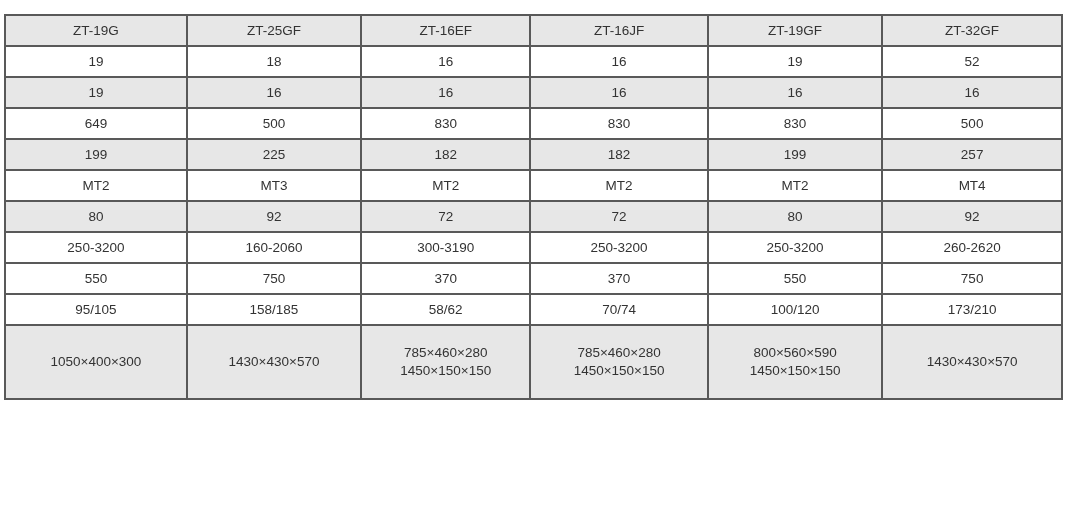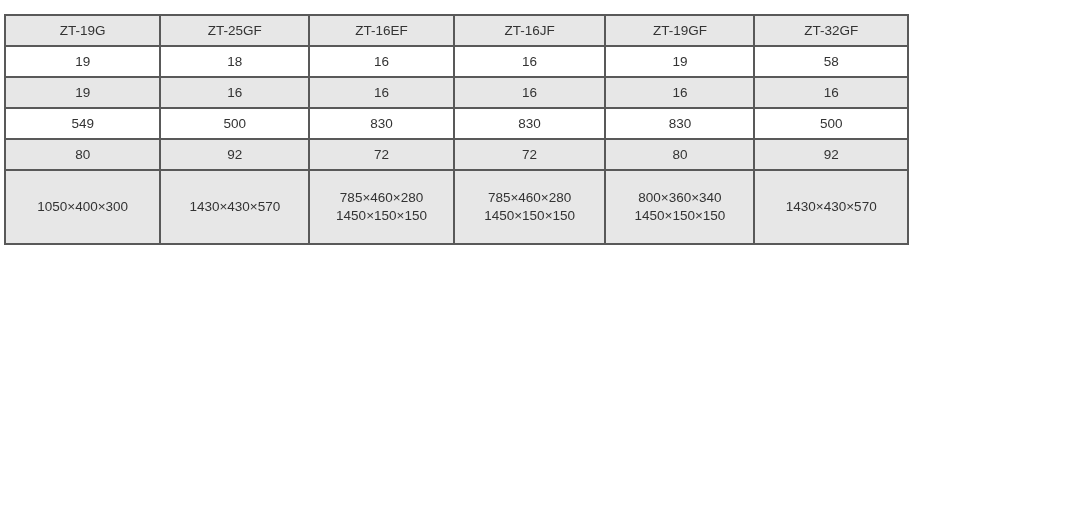--- a/index.html
+++ b/index.html
@@ -12,21 +12,21 @@
     padding:0;
     background:#ffffff;
     width:1067px;
     height:530px;
     font-family:"Liberation Sans", sans-serif;
   }
   .spec-table{
     position:absolute;
     left:4px;
     top:14px;
-    width:905px;
+    width:1059px;
     border-collapse:collapse;
     table-layout:fixed;
   }
   .spec-table th,
   .spec-table td{
     border:2px solid var(--border);
     text-align:center;
     vertical-align:middle;
     font-size:13.5px;
     font-weight:400;
@@ -68,51 +68,91 @@
         <th>ZT-32GF</th>
       </tr>
   </thead>
   <tbody id="table-body">
       <tr>
         <td>19</td>
         <td>18</td>
         <td>16</td>
         <td>16</td>
         <td>19</td>
-        <td>58</td>
+        <td>52</td>
       </tr>
       <tr class="shade">
         <td>19</td>
         <td>16</td>
         <td>16</td>
         <td>16</td>
         <td>16</td>
         <td>16</td>
       </tr>
       <tr>
-        <td>549</td>
+        <td>649</td>
         <td>500</td>
         <td>830</td>
         <td>830</td>
         <td>830</td>
         <td>500</td>
+      </tr>
+      <tr class="shade">
+        <td>199</td>
+        <td>225</td>
+        <td>182</td>
+        <td>182</td>
+        <td>199</td>
+        <td>257</td>
+      </tr>
+      <tr>
+        <td>MT2</td>
+        <td>MT3</td>
+        <td>MT2</td>
+        <td>MT2</td>
+        <td>MT2</td>
+        <td>MT4</td>
       </tr>
       <tr class="shade">
         <td>80</td>
         <td>92</td>
         <td>72</td>
         <td>72</td>
         <td>80</td>
         <td>92</td>
       </tr>
+      <tr>
+        <td>250-3200</td>
+        <td>160-2060</td>
+        <td>300-3190</td>
+        <td>250-3200</td>
+        <td>250-3200</td>
+        <td>260-2620</td>
+      </tr>
+      <tr>
+        <td>550</td>
+        <td>750</td>
+        <td>370</td>
+        <td>370</td>
+        <td>550</td>
+        <td>750</td>
+      </tr>
+      <tr>
+        <td>95/105</td>
+        <td>158/185</td>
+        <td>58/62</td>
+        <td>70/74</td>
+        <td>100/120</td>
+        <td>173/210</td>
+      </tr>
       <tr class="shade tall">
         <td>1050×400×300</td>
         <td>1430×430×570</td>
         <td>785×460×280
 1450×150×150</td>
         <td>785×460×280
 1450×150×150</td>
-        <td>800×360×340
+        <td>800×560×590
 1450×150×150</td>
         <td>1430×430×570</td>
       </tr>
     </tbody>
 </table>
 
 </body></html>

